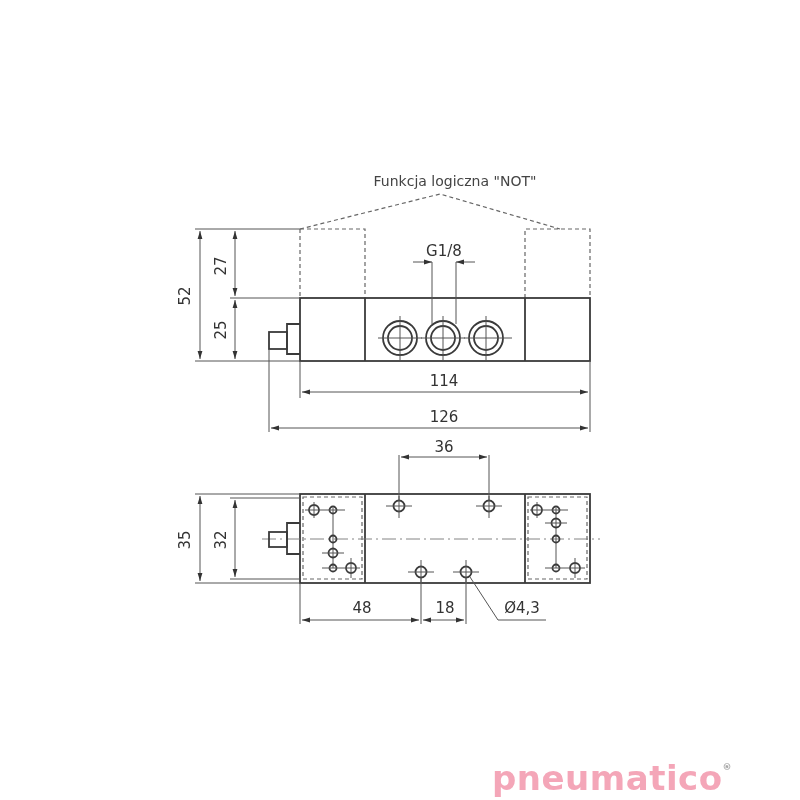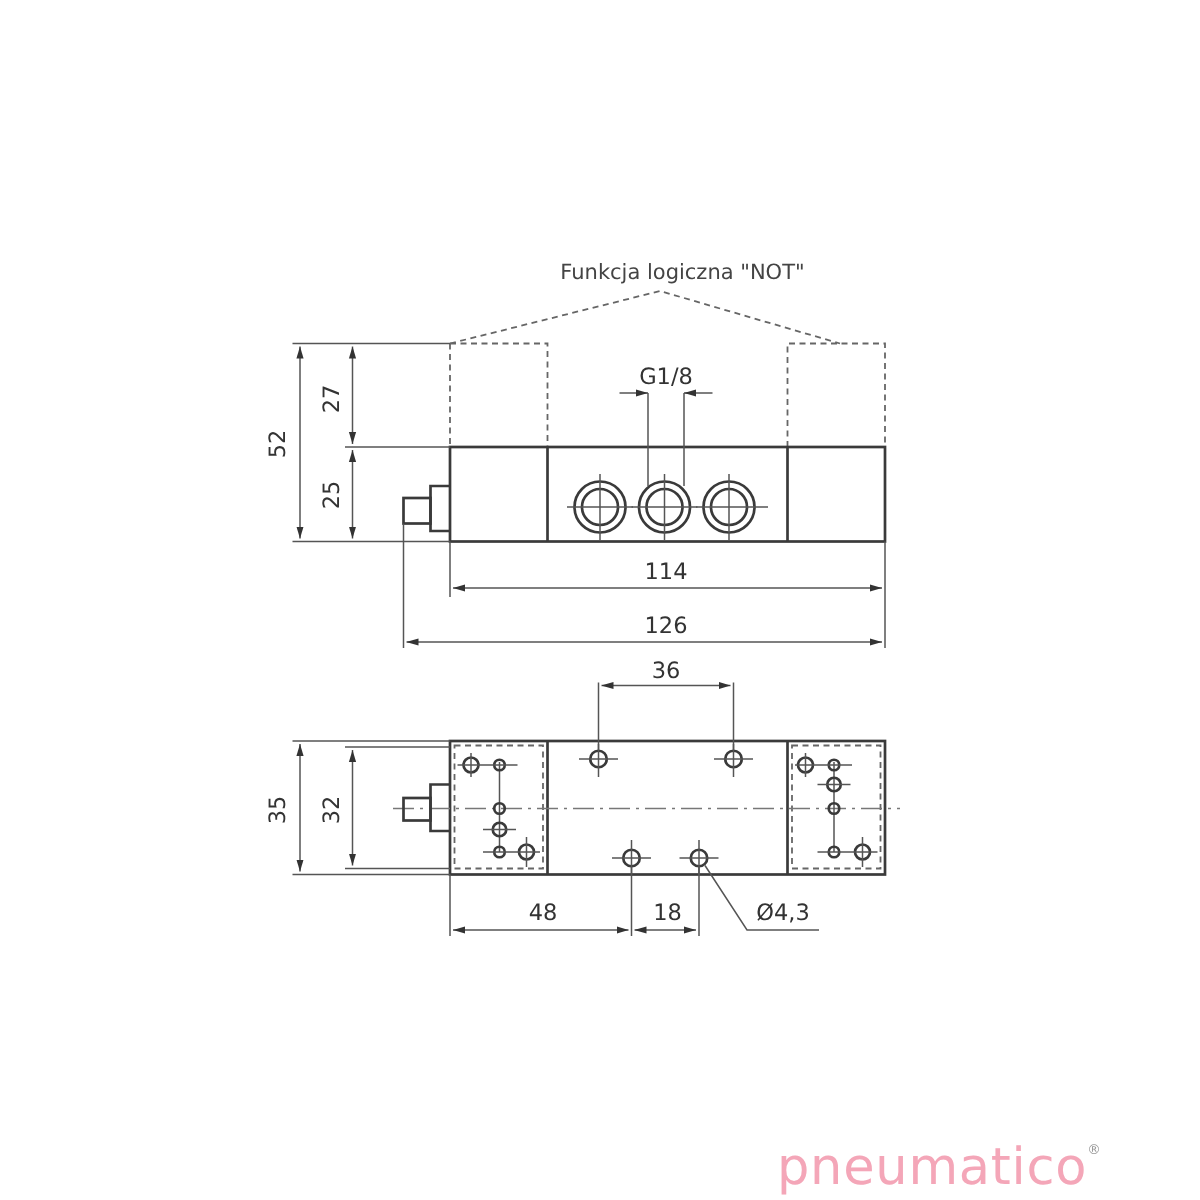--- a/index.html
+++ b/index.html
@@ -4,21 +4,21 @@
 <style>
   html, body { margin:0; padding:0; background:#ffffff; }
   body { width:800px; height:800px; position:relative; overflow:hidden; font-family:"DejaVu Sans", sans-serif; }
   svg { position:absolute; left:0; top:0; }
   .solid { stroke:#3a3a3a; stroke-width:1.8; fill:none; }
   .thin { stroke:#555; stroke-width:1; fill:none; }
   .dash { stroke:#666; stroke-width:1.2; fill:none; stroke-dasharray:4 3; }
   .center { stroke:#777; stroke-width:0.9; fill:none; stroke-dasharray:14 4 2 4; }
   .dimtext { font-family:"DejaVu Sans", sans-serif; font-size:15px; fill:#333; }
   .title { font-family:"DejaVu Sans", sans-serif; font-size:14px; fill:#444; }
-  .logo { position:absolute; left:518px; top:758px; font-family:"DejaVu Sans", sans-serif; font-weight:normal; font-size:34px; color:#f4a6b8; letter-spacing:0.5px; }
+  .logo { position:absolute; left:492px; top:758px; font-family:"DejaVu Sans", sans-serif; font-weight:bold; font-size:34px; color:#f4a6b8; letter-spacing:0.5px; }
   .logo sup { font-size:9px; color:#999; vertical-align:top; position:relative; top:4px; }
 </style>
 </head>
 <body>
 
 <svg width="800" height="800" viewBox="0 0 800 800">
   <defs>
     <marker id="arr" viewBox="0 0 10 10" refX="10" refY="5" markerWidth="8" markerHeight="8" orient="auto-start-reverse">
       <path d="M0,2 L10,5 L0,8 z" fill="#333"></path>
     </marker>

